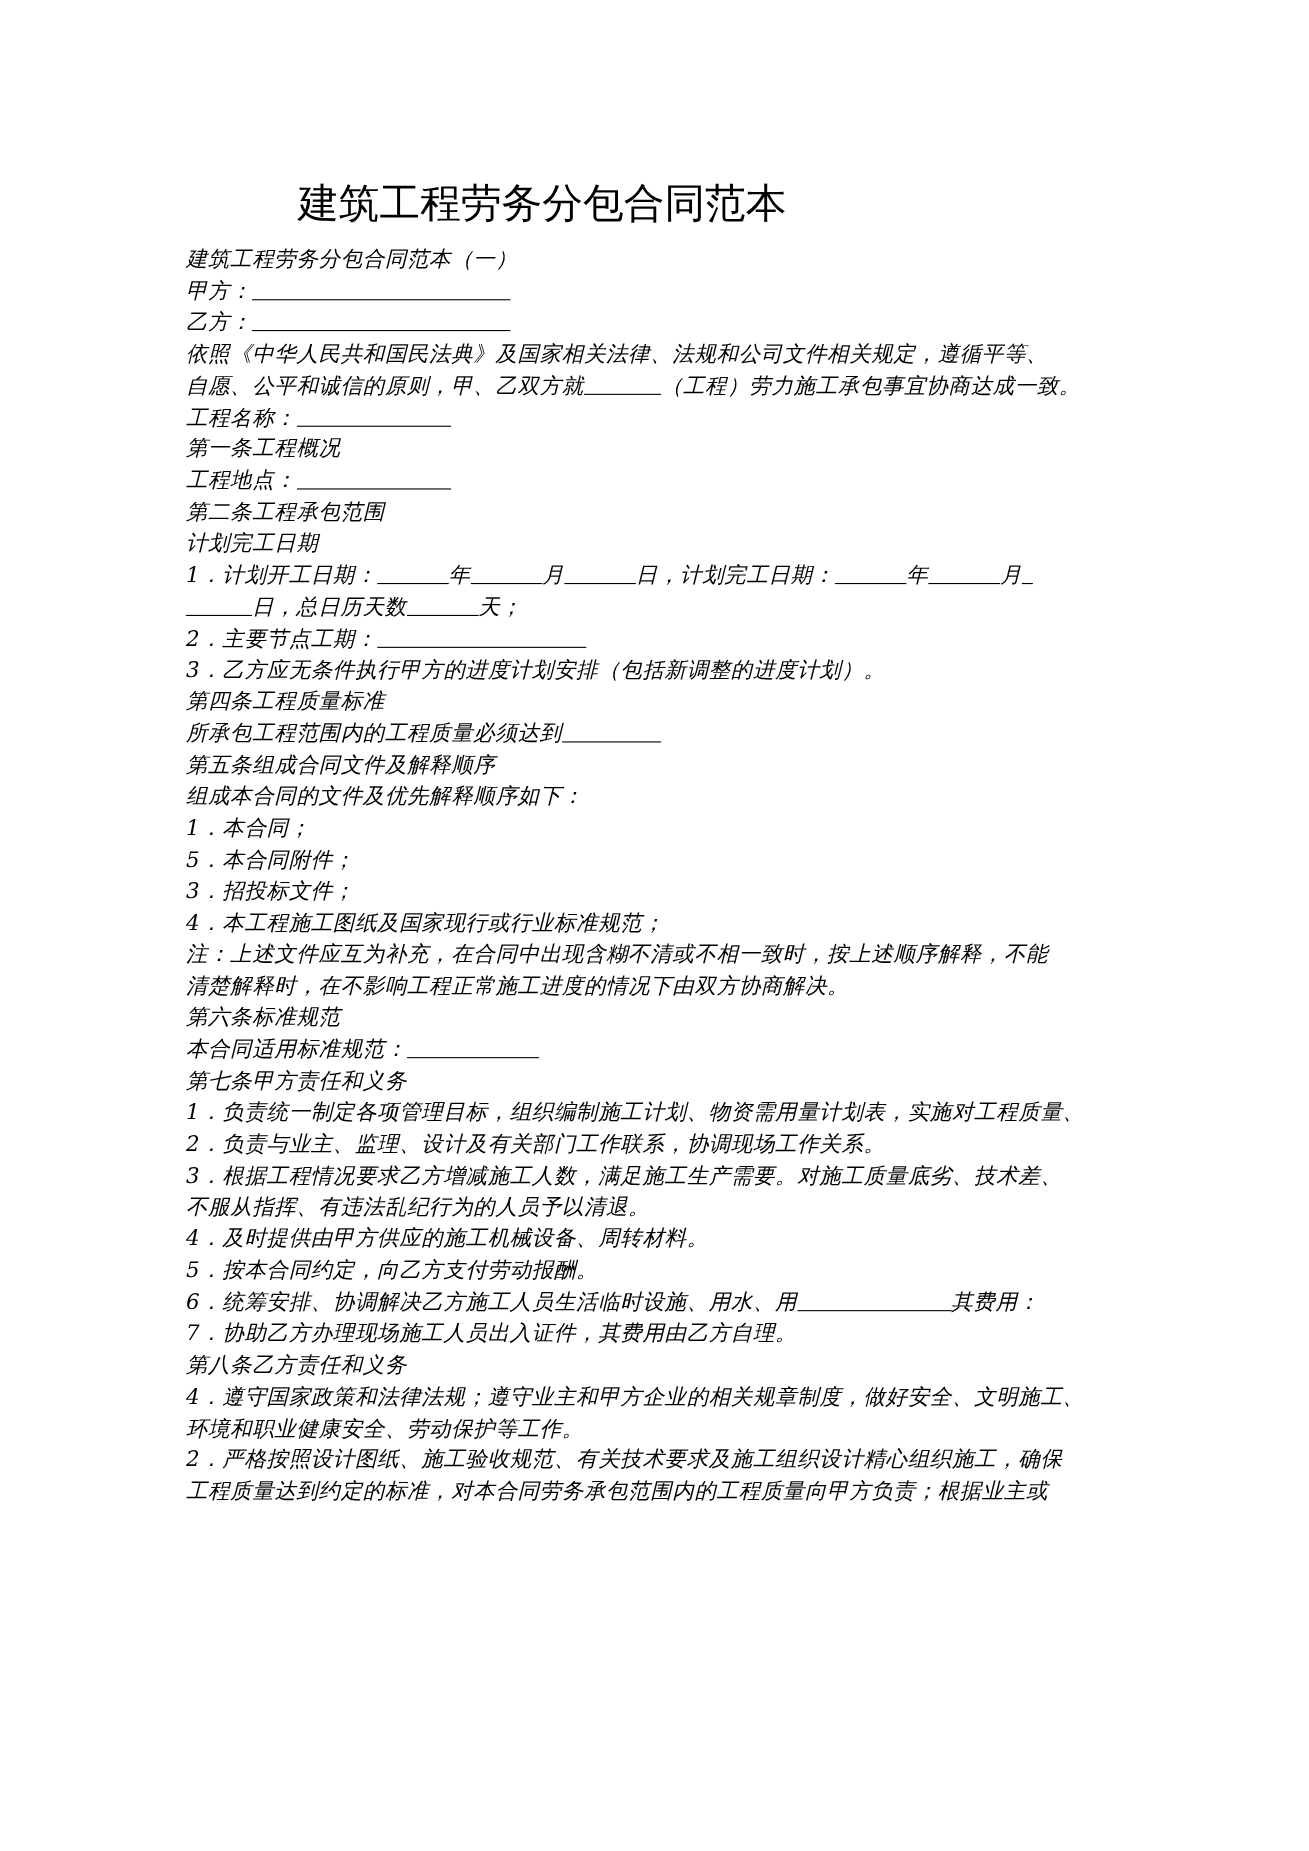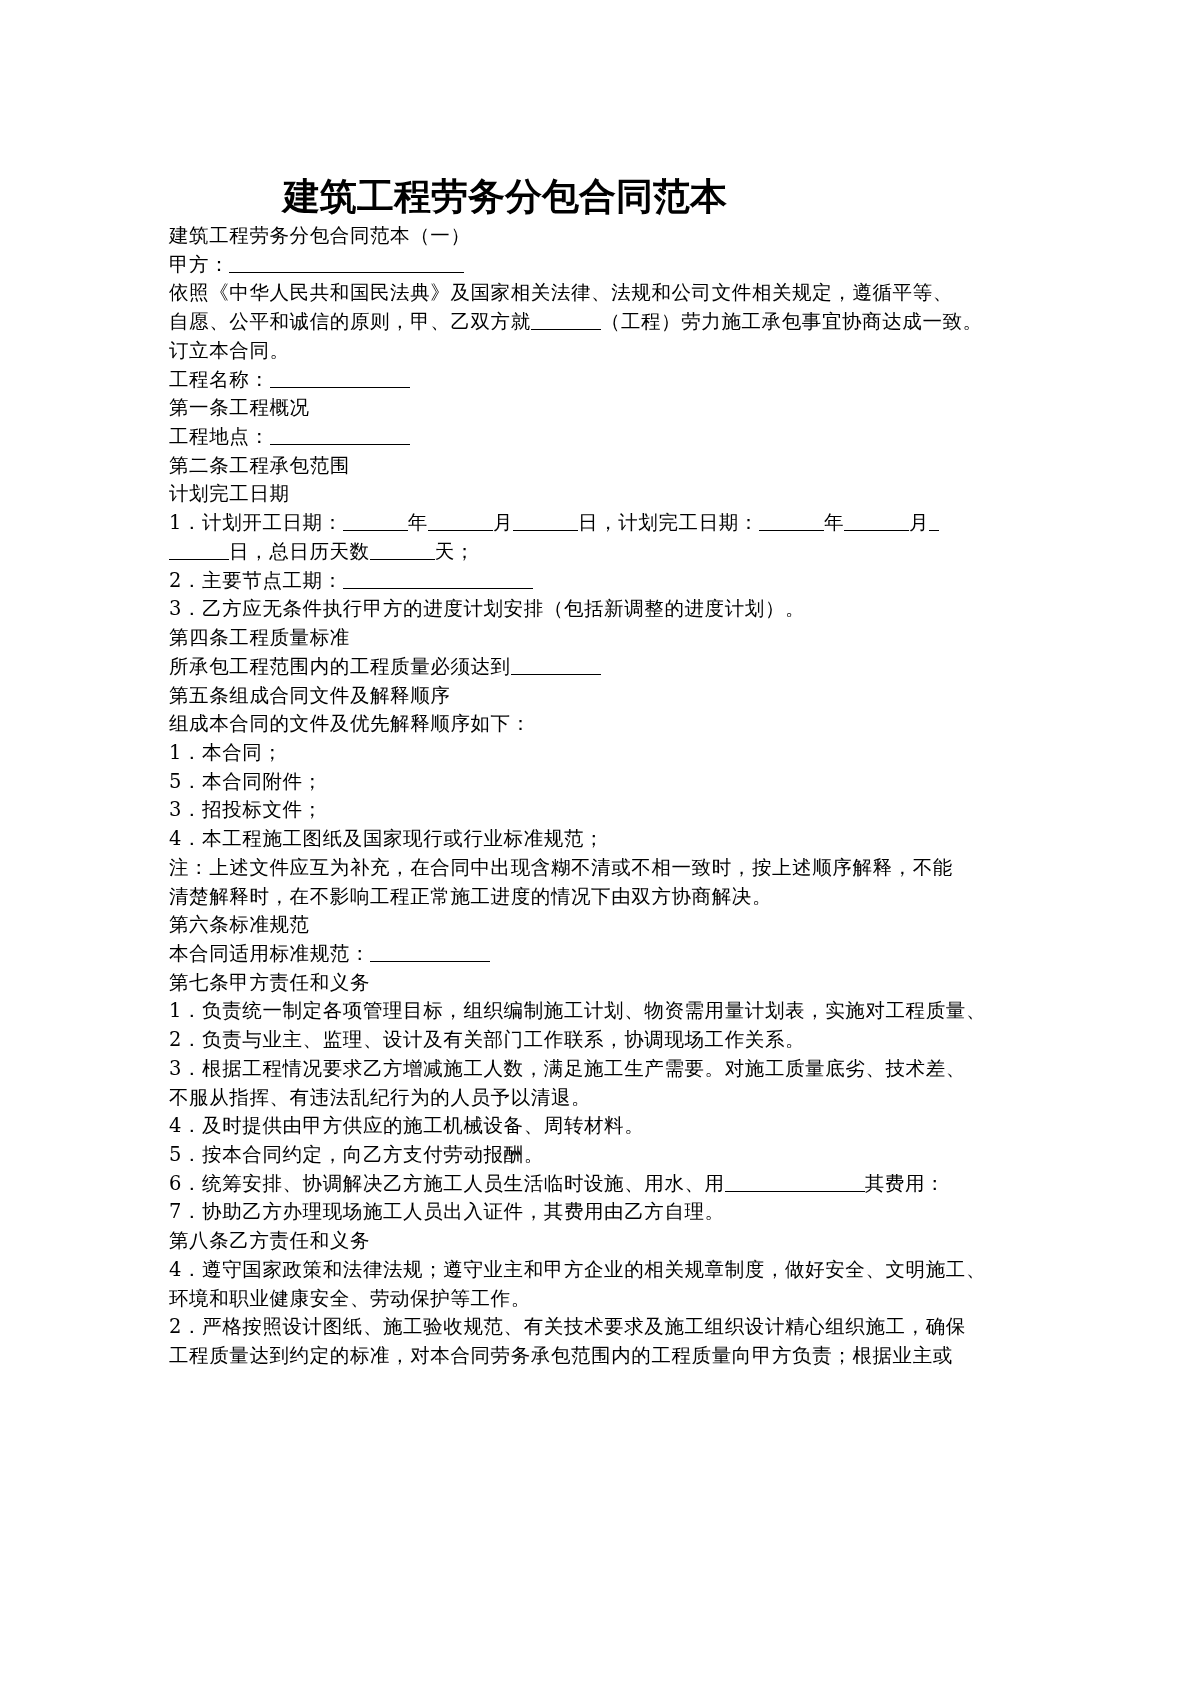--- a/index.html
+++ b/index.html
@@ -24,61 +24,62 @@
       background: #ffffff;
     }
     .title {
       position: absolute;
       left: 0;
       width: 986px;
       top: 160px;
       text-align: center;
       font-size: 37px;
       line-height: 50px;
-      font-weight: bold;
+      font-weight: normal;
       font-family: "DejaVu Sans", "Liberation Sans", sans-serif;
       letter-spacing: 0px;
-      margin: 12px;
+      margin: 0;
     }
     .body-text {
       position: absolute;
       left: 169px;
       top: 222px;
       width: 880px;
       font-size: 19.5px;
       line-height: 28.72px;
       letter-spacing: 0.6px;
       margin: 0;
       padding: 0;
     }
     .line {
       display: block;
       height: 28.72px;
       white-space: nowrap;
       overflow: visible;
+      font-style: italic;
     }
     .blank {
       display: inline-block;
       border-bottom: 1px solid #000;
       height: 20px;
       vertical-align: baseline;
       margin-bottom: -2px;
     }
   </style>
 </head>
 <body>
 
 <div class="page">
   <h1 class="title">建筑工程劳务分包合同范本</h1>
   <div class="body-text" id="body-text">
       <div class="line"><span>建筑工程劳务分包合同范本（一）</span></div>
       <div class="line"><span>甲方：</span><span class="blank" style="width: 235px;"></span></div>
+      <div class="line"><span>乙方：</span><span class="blank" style="width: 235px;"></span></div>
       <div class="line"><span>依照《中华人民共和国民法典》及国家相关法律、法规和公司文件相关规定，遵循平等、</span></div>
       <div class="line"><span>自愿、公平和诚信的原则，甲、乙双方就</span><span class="blank" style="width: 70px;"></span><span>（工程）劳力施工承包事宜协商达成一致。</span></div>
-      <div class="line"><span>订立本合同。</span></div>
       <div class="line"><span>工程名称：</span><span class="blank" style="width: 140px;"></span></div>
       <div class="line"><span>第一条工程概况</span></div>
       <div class="line"><span>工程地点：</span><span class="blank" style="width: 140px;"></span></div>
       <div class="line"><span>第二条工程承包范围</span></div>
       <div class="line"><span>计划完工日期</span></div>
       <div class="line"><span>1．计划开工日期：</span><span class="blank" style="width: 65px;"></span><span>年</span><span class="blank" style="width: 65px;"></span><span>月</span><span class="blank" style="width: 65px;"></span><span>日，计划完工日期：</span><span class="blank" style="width: 65px;"></span><span>年</span><span class="blank" style="width: 65px;"></span><span>月</span><span class="blank" style="width: 10px;"></span></div>
       <div class="line"><span class="blank" style="width: 60px;"></span><span>日，总日历天数</span><span class="blank" style="width: 65px;"></span><span>天；</span></div>
       <div class="line"><span>2．主要节点工期：</span><span class="blank" style="width: 190px;"></span></div>
       <div class="line"><span>3．乙方应无条件执行甲方的进度计划安排（包括新调整的进度计划）。</span></div>
       <div class="line"><span>第四条工程质量标准</span></div>

